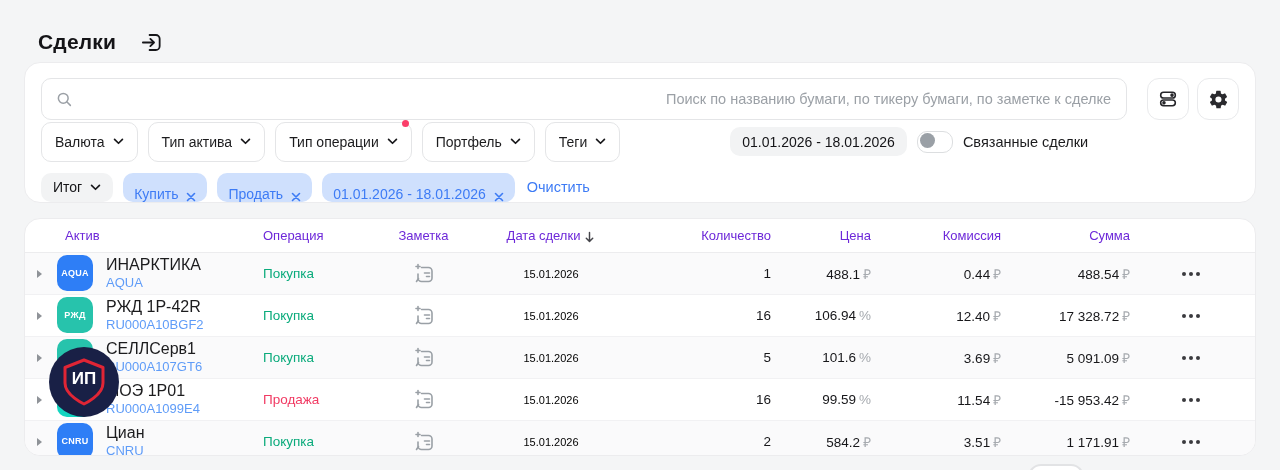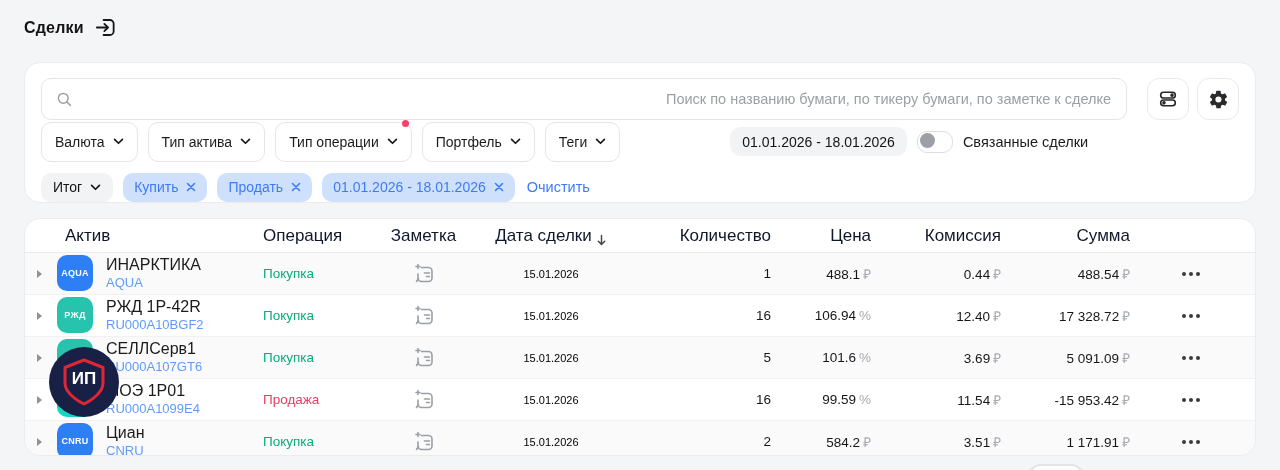--- a/index.html
+++ b/index.html
@@ -6,21 +6,21 @@
   body{
     width:1280px;height:470px;overflow:hidden;
     background:#f4f5f6;
     font-family:"Liberation Sans",sans-serif;
     -webkit-font-smoothing:antialiased;
   }
   .page{position:relative;width:1280px;height:470px;}
 
   
   .page-header{position:absolute;left:24px;top:16px;display:flex;align-items:center;gap:10px;}
-  .page-title{margin:0;font-size:16px;font-weight:700;color:#141417;letter-spacing:.2px;}
+  .page-title{margin:14px;font-size:21px;font-weight:700;color:#141417;letter-spacing:.2px;}
   .title-icon-btn{background:none;border:none;padding:0;cursor:pointer;display:flex;align-items:center;}
 
   
   .card{position:absolute;left:24px;width:1232px;background:#fff;border:1px solid #ececee;
         border-radius:16px;box-sizing:border-box;}
   .filters-card{top:62px;height:141px;}
   .table-card{top:218px;height:238px;overflow:hidden;}
 
   
   .search-row{position:absolute;left:16px;right:16px;top:15px;display:flex;align-items:center;}
@@ -44,29 +44,29 @@
             font-family:"Liberation Sans",sans-serif;white-space:nowrap;}
   .toggle{width:34px;height:20px;border-radius:10px;background:#fff;border:1px solid #dcdee0;
           position:relative;cursor:pointer;flex:0 0 auto;}
   .toggle .knob{position:absolute;left:2px;top:1.5px;width:15px;height:15px;border-radius:50%;background:#9aa0a6;}
   .toggle-label{font-size:14.5px;color:#1c1c1e;}
 
   .chips-row{position:absolute;left:16px;top:102px;display:flex;align-items:center;gap:10px;height:44px;}
   .summary-btn{height:29px;background:#f2f3f4;border:none;border-radius:10px;padding:0 12px;display:flex;
                align-items:center;gap:8px;font-size:14px;font-weight:500;color:#141417;cursor:pointer;
                font-family:"Liberation Sans",sans-serif;}
-  .chip{height:29px;background:#cfe0fd;border-radius:10px;padding:0 11px;display:flex;align-items:center;
+  .chip{height:29px;background:#cfe0fd;border-radius:10px;padding:0 11px;display:flex;align-items:flex-end;
         gap:8px;color:#3d7bf5;font-size:14px;font-weight:500;cursor:default;white-space:nowrap;}
   .chip-x{display:flex;align-items:center;cursor:pointer;}
   .clear-link{color:#3d7bf5;font-size:14.5px;cursor:pointer;margin-left:2px;}
 
   
   .grid-cols{display:grid;grid-template-columns:22px 184px 135px 95px 160px 140px 100px 130px 135px 1fr;
              align-items:center;padding:0 10px;}
-  .thead{height:33px;border-bottom:1px solid #ececee;font-size:17px;color:#0f172a;}
+  .thead{height:33px;border-bottom:1px solid #ececee;font-size:13px;color:#6d28d9;}
   .h-asset{padding-left:8px;}
   .h-op{padding-left:22px;}
   .h-note{text-align:center;}
   .h-date{text-align:center;display:flex;justify-content:center;align-items:flex-end;gap:4px;cursor:pointer;}
   .h-right{text-align:right;}
   .h-sum{padding-right:6px;}
 
   .trow{height:41px;border-bottom:1px solid #f1f1f3;}
   #rows .trow:nth-child(odd){background:#fafafb;}
   .c-caret{display:flex;justify-content:flex-start;padding-left:2px;cursor:pointer;}

